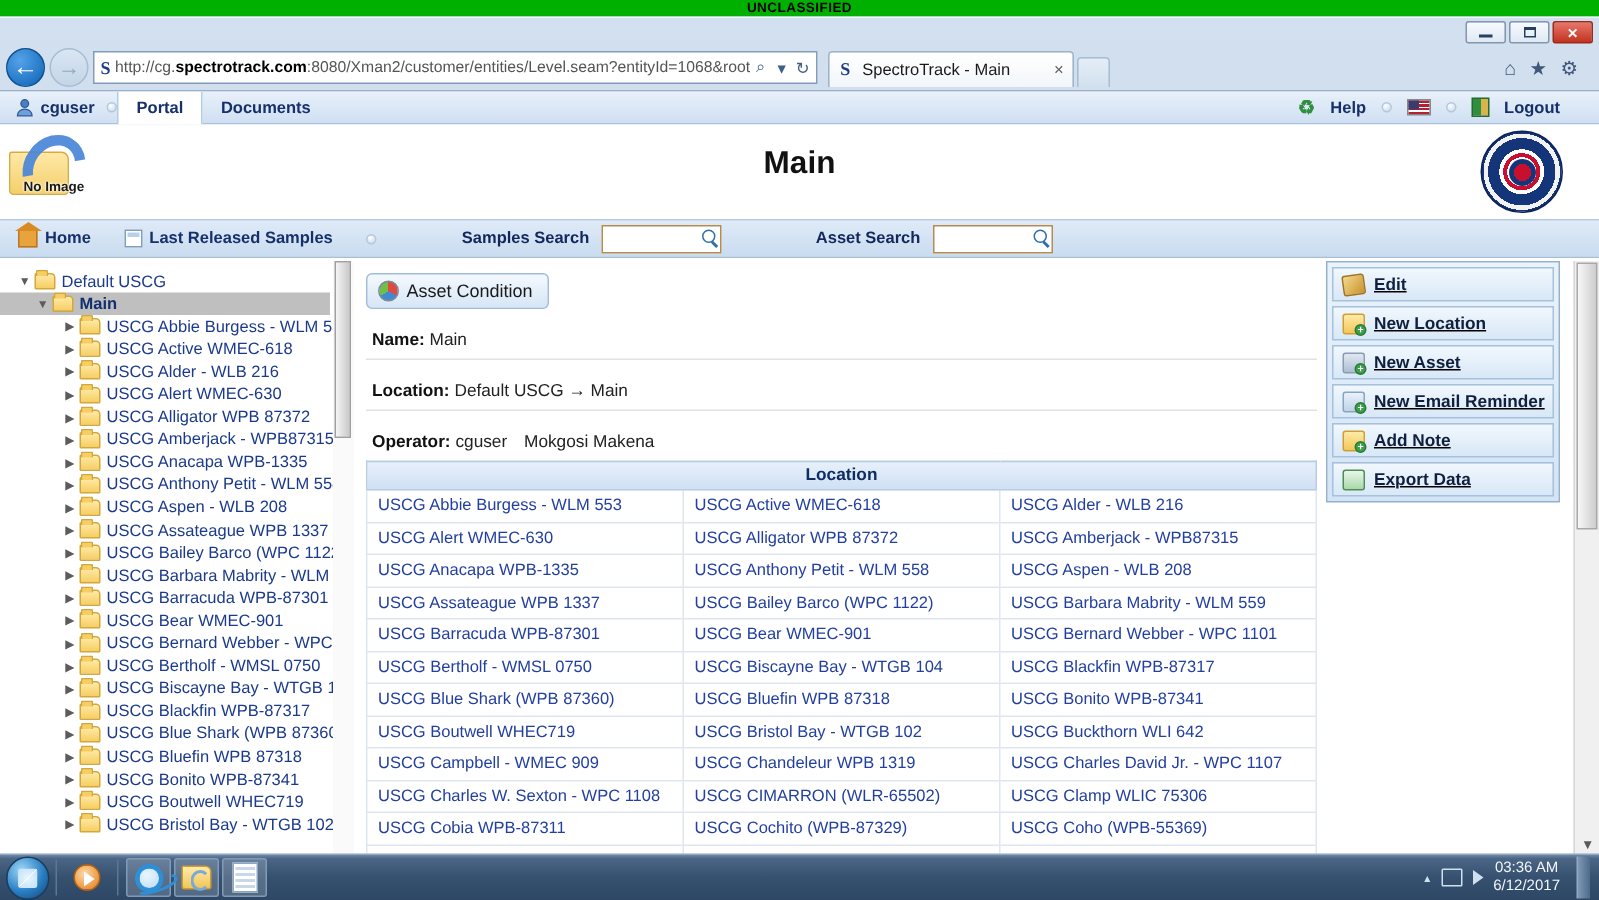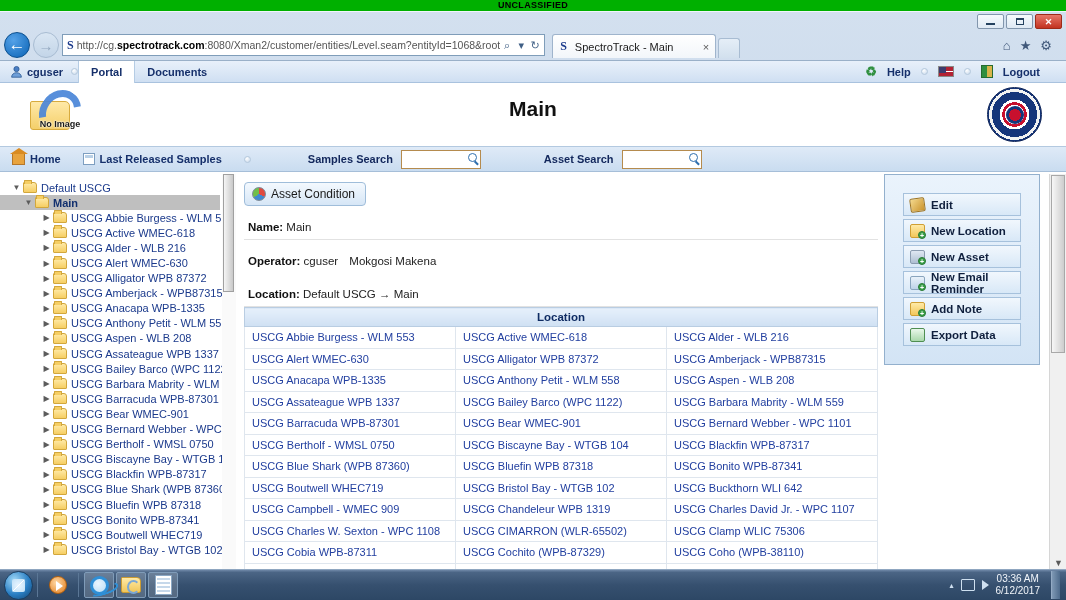--- a/index.html
+++ b/index.html
@@ -146,21 +146,21 @@
   }
   .flag::before { content:""; position:absolute; left:0; top:0; width:7px; height:6px; background:#3c3b6e;}
   .logout-icon { width: 12px; height: 13px; background: linear-gradient(to right,#2f8f3f 55%, #d8b44a 55%); border:1px solid #256b30;}
   .refresh-icon { color: #2f8f3f; font-size: 13px; }
 
   
   .header-band {
     height: 63px; background: #fff; position: relative;
   }
   .no-image-logo {
-    position: absolute; left: 24px; top: 4px; width: 62px; height: 55px;
+    position: absolute; left: 0; top: 4px; width: 62px; height: 55px;
   }
   .no-image-logo .folder {
     position: absolute; left: 6px; top: 14px; width: 40px; height: 29px;
     background: linear-gradient(to bottom,#ffe9a8,#f4cf6a);
     border: 1px solid #d8ab3e; border-radius: 2px 5px 3px 3px;
   }
   .no-image-logo .swoosh {
     position: absolute; left: 16px; top: 2px; width: 40px; height: 46px;
     border: 7px solid #4a86d8; border-radius: 50%;
     border-right-color: transparent; border-bottom-color: transparent;
@@ -292,21 +292,22 @@
   }
 
   
   .actions-pane {
     position: absolute; right: 26px; top: 0;
     width: 156px;
   }
   .actions-box {
     border: 1px solid #93b0cd;
     background: linear-gradient(to bottom,#eaf3fc,#d3e4f5);
-    padding: 18px;
+    padding: 3px;
+    text-decoration: underline;
   }
   .action-btn {
     display: flex; align-items: center; gap: 6px;
     height: 23px; padding-left: 6px; margin-bottom: 3px;
     background: linear-gradient(to bottom,#f1f7fd,#d8e8f7);
     border: 1px solid #a6c1dc;
     font-size: 11.5px; font-weight: bold; color: #0f1f3d;
   }
   .action-btn:last-child { margin-bottom: 0; }
   .ab-ic { width: 15px; height: 14px; flex: 0 0 15px; border-radius: 2px; position: relative;}
@@ -657,28 +658,28 @@
       <div class="main-pane">
         <div class="asset-condition-btn">
           <span class="ac-icon"></span>
           <span>Asset Condition</span>
         </div>
 
         <div class="info-row" style="width:634px">
           <span class="k">Name:</span>
           <span class="v">Main</span>
         </div>
+        <div class="info-row" style="width:634px">
+          <span class="k">Location:</span>
+          <span class="v">Default USCG → Main</span>
+        </div>
         <div class="info-row" style="width:634px;border-bottom:none">
           <span class="k">Operator:</span>
           <span class="v">cguser</span>
           <span class="v" style="margin-left:8px">Mokgosi Makena</span>
-        </div>
-        <div class="info-row" style="width:634px">
-          <span class="k">Location:</span>
-          <span class="v">Default USCG → Main</span>
         </div>
 
         <table class="loc-table">
           <thead>
             <tr>
               <th colspan="3">Location</th>
             </tr>
           </thead>
           <tbody id="loc-tbody">
               <tr>
@@ -727,21 +728,21 @@
                 <td>USCG Charles David Jr. - WPC 1107</td>
               </tr>
               <tr>
                 <td>USCG Charles W. Sexton - WPC 1108</td>
                 <td>USCG CIMARRON (WLR-65502)</td>
                 <td>USCG Clamp WLIC 75306</td>
               </tr>
               <tr>
                 <td>USCG Cobia WPB-87311</td>
                 <td>USCG Cochito (WPB-87329)</td>
-                <td>USCG Coho (WPB-38110)</td>
+                <td>USCG Coho (WPB-55369)</td>
               </tr>
               <tr>
                 <td>USCG Confidence - WMEC 619</td>
                 <td>USCG Crocodile WPB-87369</td>
                 <td>USCG Cuttyhunk WPB-1322</td>
               </tr>
             </tbody>
         </table>
 
         

